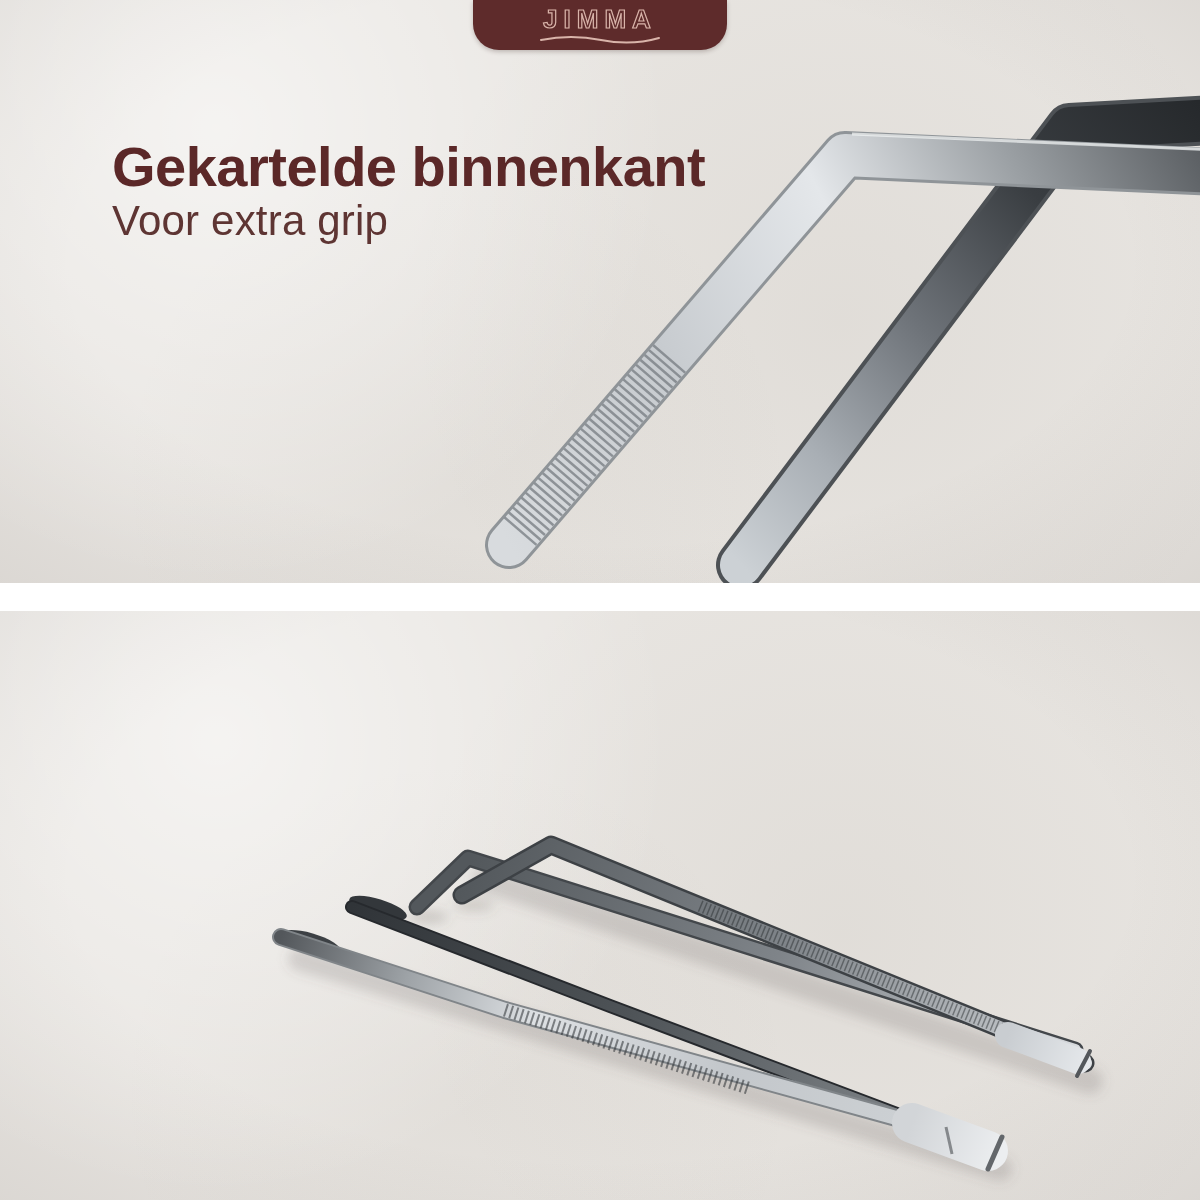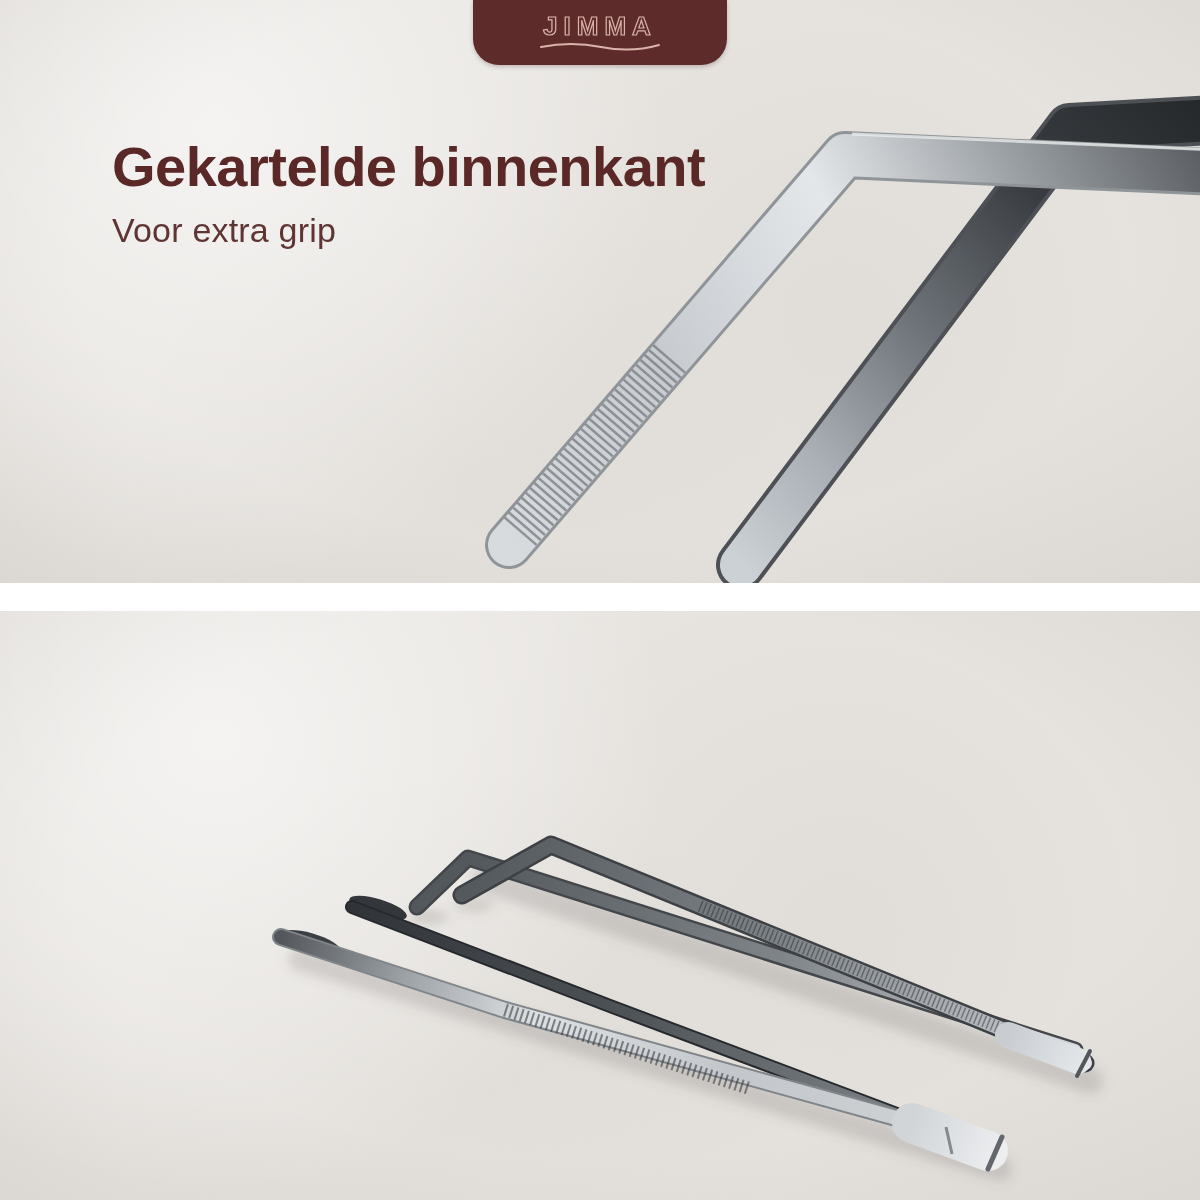--- a/index.html
+++ b/index.html
@@ -22,38 +22,38 @@
     background-image:
       radial-gradient(circle at 18% 22%, rgba(255,255,255,.55), transparent 42%),
       radial-gradient(circle at 70% 55%, rgba(125,115,100,.07), transparent 48%),
       radial-gradient(circle at 38% 82%, rgba(125,115,100,.06), transparent 38%),
       radial-gradient(ellipse at 50% 45%, transparent 62%, rgba(70,58,50,.08));
   }
   .section-top{top:0;height:583px;}
   .section-bottom{top:611px;height:589px;}
   .divider{position:absolute;left:0;top:583px;width:1200px;height:28px;background:var(--divider);}
   .badge{
-    position:absolute;left:473px;top:0;width:254px;height:65px;
+    position:absolute;left:473px;top:0;width:254px;height:50px;
     background:var(--badge);border-radius:0 0 26px 26px;
     display:flex;flex-direction:column;align-items:center;justify-content:center;gap:1px;
     box-shadow:0 2px 4px rgba(60,40,35,.25);
   }
   .logo-text{
     font-weight:bold;font-size:26px;letter-spacing:6px;line-height:1;
     color:transparent;-webkit-text-stroke:1.2px var(--logo-outline);
     text-stroke:1.2px var(--logo-outline);
   }
   .text-block{position:absolute;z-index:3;}
   .tb-top{left:112px;top:138px;}
   .feature-title{
     font-size:56px;font-weight:bold;letter-spacing:-0.5px;line-height:1.05;
     color:var(--accent-maroon);
   }
   .feature-subtitle{
-    margin-top:14px;font-size:34px;font-weight:400;letter-spacing:0.2px;
+    font-size:42px;font-weight:400;letter-spacing:0.2px;
     color:var(--subtitle-maroon);
   }
   svg.photo{position:absolute;left:0;top:0;z-index:1;}
 </style>
 </head>
 <body>
 
 <div class="canvas">
 
   <div class="photo-section section-top">

